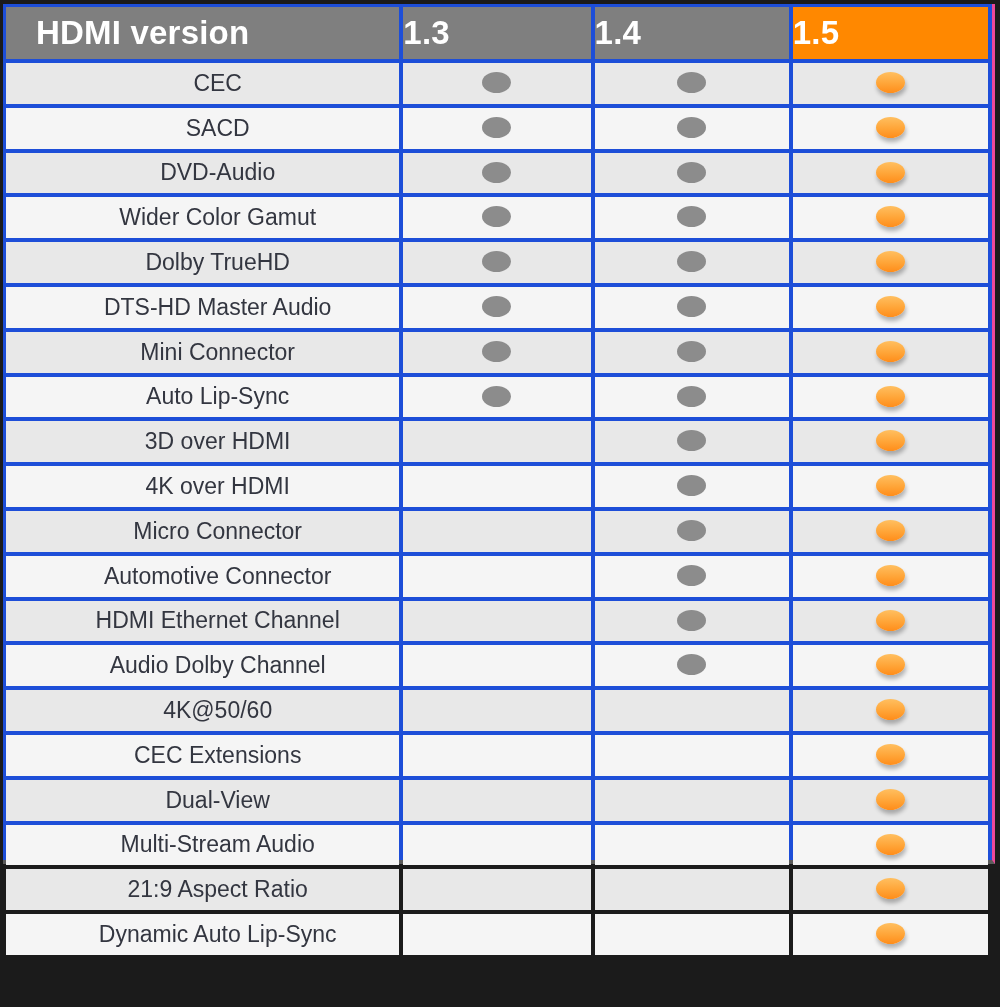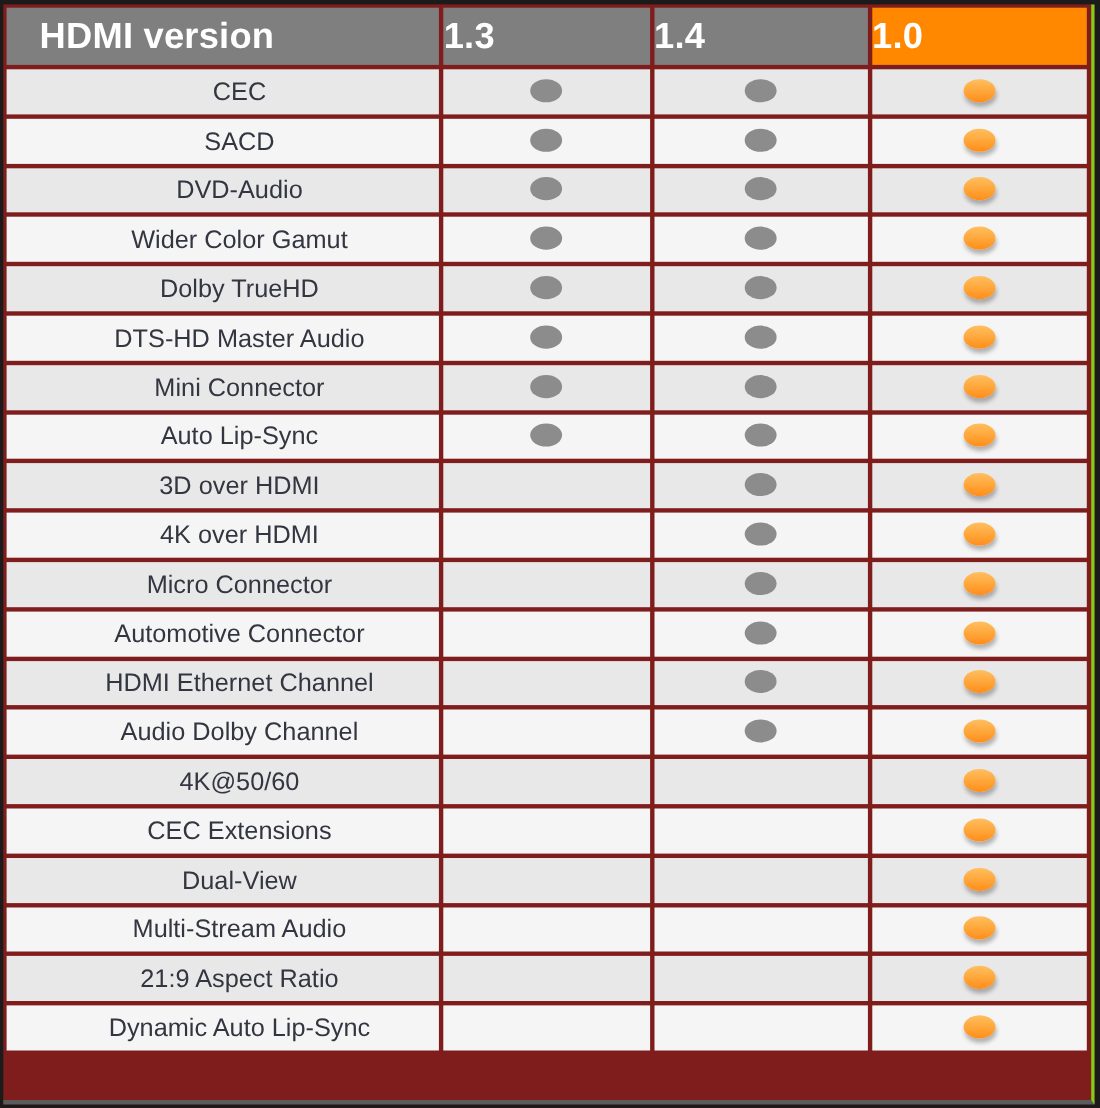--- a/index.html
+++ b/index.html
@@ -9,24 +9,24 @@
       height: 1007px;
       overflow: hidden;
       background: #1b1b1b;
       font-family: "Liberation Sans", "DejaVu Sans", sans-serif;
     }
     .frame {
       position: absolute;
       left: 3px;
       top: 4px;
       width: 992px;
-      height: 1000px;
-      background: #7f1d1d;
+      height: 860px;
+      background: #1d4ed8;
       box-sizing: border-box;
-      border-right: 3px solid #84cc16;
+      border-right: 3px solid #ec4899;
       border-bottom: 4px solid #5b5b5b;
     }
     table.cmp {
       position: absolute;
       left: 3px;
       top: 3px;
       border-collapse: separate;
       border-spacing: 4px 4px;
       margin: -4px 0 0 -4px;
       table-layout: fixed;
@@ -95,21 +95,21 @@
       <col class="c-feature">
         <col class="c-v13">
         <col class="c-v14">
         <col class="c-v20">
     </colgroup>
     <thead>
       <tr>
         <th class="feature-head">HDMI version</th>
         <th>1.3</th>
         <th>1.4</th>
-        <th class="accent-head">1.0</th>
+        <th class="accent-head">1.5</th>
       </tr>
     </thead>
     <tbody id="rows-body">
         <tr>
           <td class="feature">CEC</td>
           <td><span class="dot gray"></span></td>
           <td><span class="dot gray"></span></td>
           <td><span class="dot orange"></span></td>
         </tr>
         <tr>

